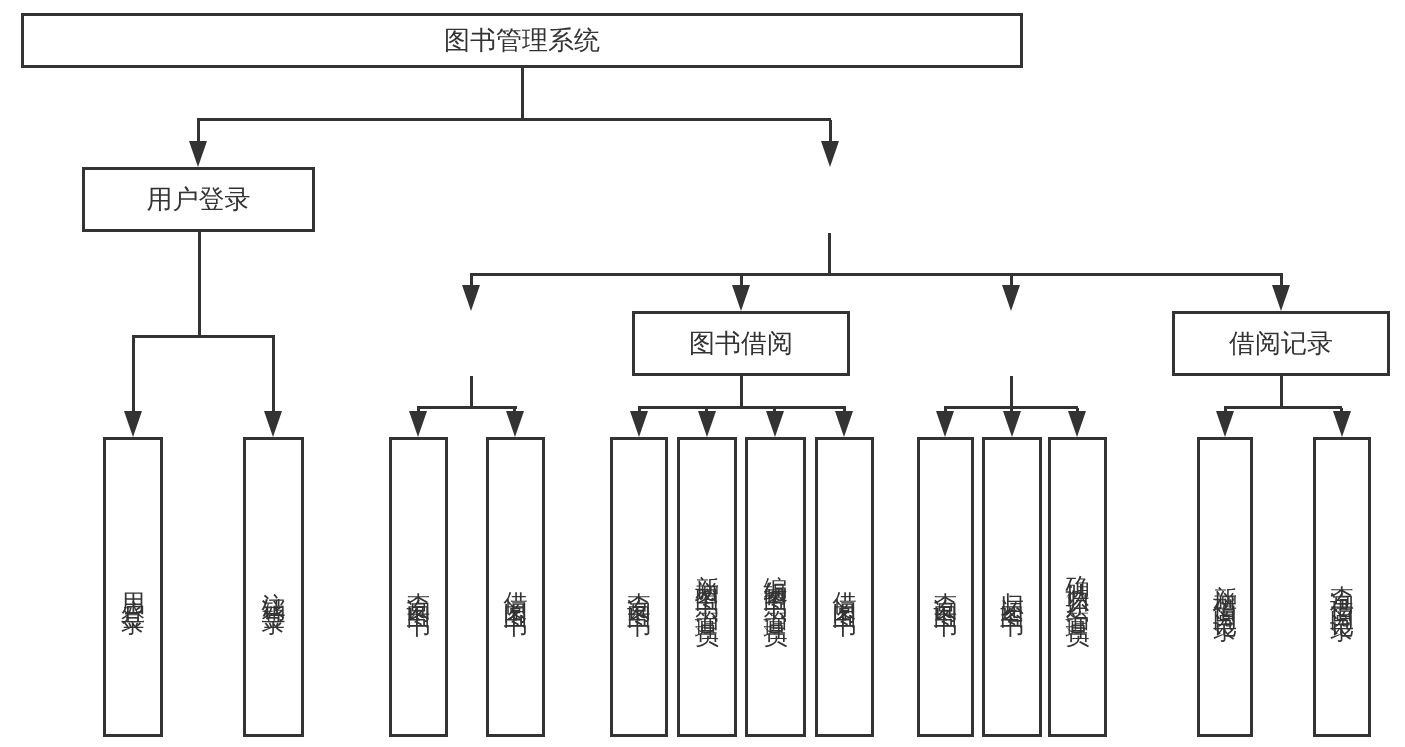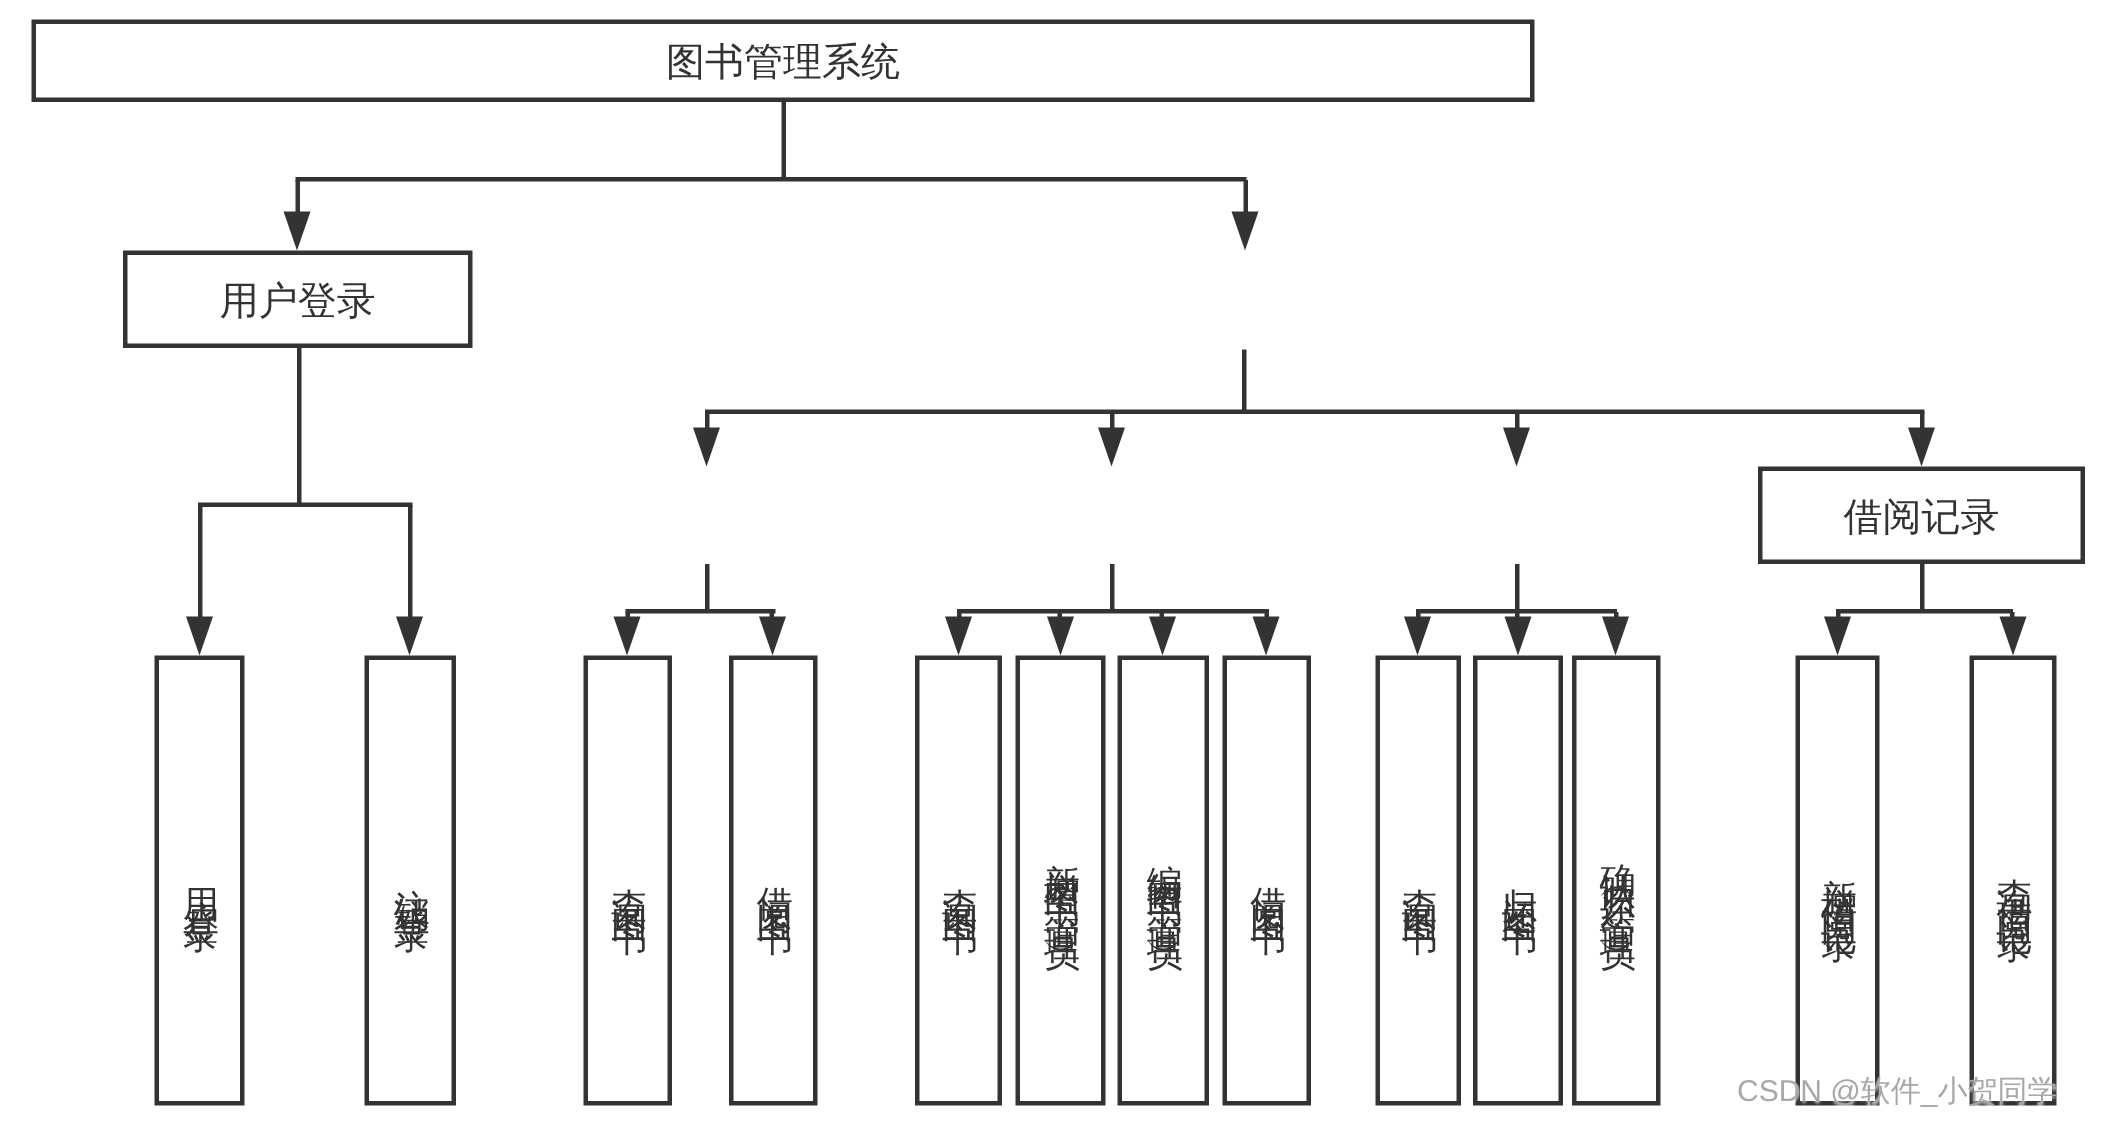--- a/index.html
+++ b/index.html
@@ -4,21 +4,21 @@
 <style>
   html,body{margin:0;padding:0;background:#ffffff;}
   .canvas{
     position:relative;width:1405px;height:747px;background:#ffffff;overflow:hidden;
     font-family:"Liberation Sans","DejaVu Sans",sans-serif;color:#333333;
   }
   .node{
     position:absolute;background:#ffffff;border:3px solid #333333;box-sizing:border-box;
     display:flex;align-items:center;justify-content:center;text-align:center;
   }
-  .node .lbl{font-size:26px;line-height:1;white-space:nowrap;}
+  .node .lbl{font-size:26px;line-height:1;white-space:nowrap;font-family:Liberation Serif, serif;}
   .leaf .lbl{
     writing-mode:vertical-rl;text-orientation:mixed;
     font-size:24px;letter-spacing:7px;line-height:1;white-space:nowrap;
   }
   .hl{position:absolute;height:3px;background:#333333;}
   .vl{position:absolute;width:3px;background:#333333;}
   .arrow{
     position:absolute;width:0;height:0;
     border-left:9px solid transparent;border-right:9px solid transparent;
     border-top:26px solid #333333;
@@ -35,20 +35,23 @@
 
   <div class="node" style="left:21px;top:13px;width:1002px;height:55px">
     <span class="lbl">图书管理系统</span>
   </div>
 
   <div class="node" style="left:82px;top:167px;width:233px;height:65px">
     <span class="lbl">用户登录</span>
   </div>
 
 
+  <div class="node" style="left:632px;top:311px;width:218px;height:65px">
+    <span class="lbl">图书借阅</span>
+  </div>
   <div class="node" style="left:1172px;top:311px;width:218px;height:65px">
     <span class="lbl">借阅记录</span>
   </div>
 
   <div class="node leaf" style="left:103px;top:437px;width:60px;height:300px">
     <span class="lbl">用户登录</span>
   </div>
   <div class="node leaf" style="left:243px;top:437px;width:61px;height:300px">
     <span class="lbl">注销登录</span>
   </div>
@@ -142,15 +145,14 @@
   <div class="vl" style="left:1076px;top:408px;height:8px"></div>
   <div class="arrow" style="left:1068px;top:411px"></div>
 
   <div class="vl" style="left:1280px;top:376px;height:32px"></div>
   <div class="hl" style="left:1224px;top:406px;width:118px"></div>
   <div class="vl" style="left:1224px;top:408px;height:8px"></div>
   <div class="arrow" style="left:1216px;top:411px"></div>
   <div class="vl" style="left:1340px;top:408px;height:8px"></div>
   <div class="arrow" style="left:1333px;top:411px"></div>
 
-  <div class="watermark" style="left:1158px;top:714px">CSDN @软件_小贺同学</div>
 
 </div>
 
 </body></html>

